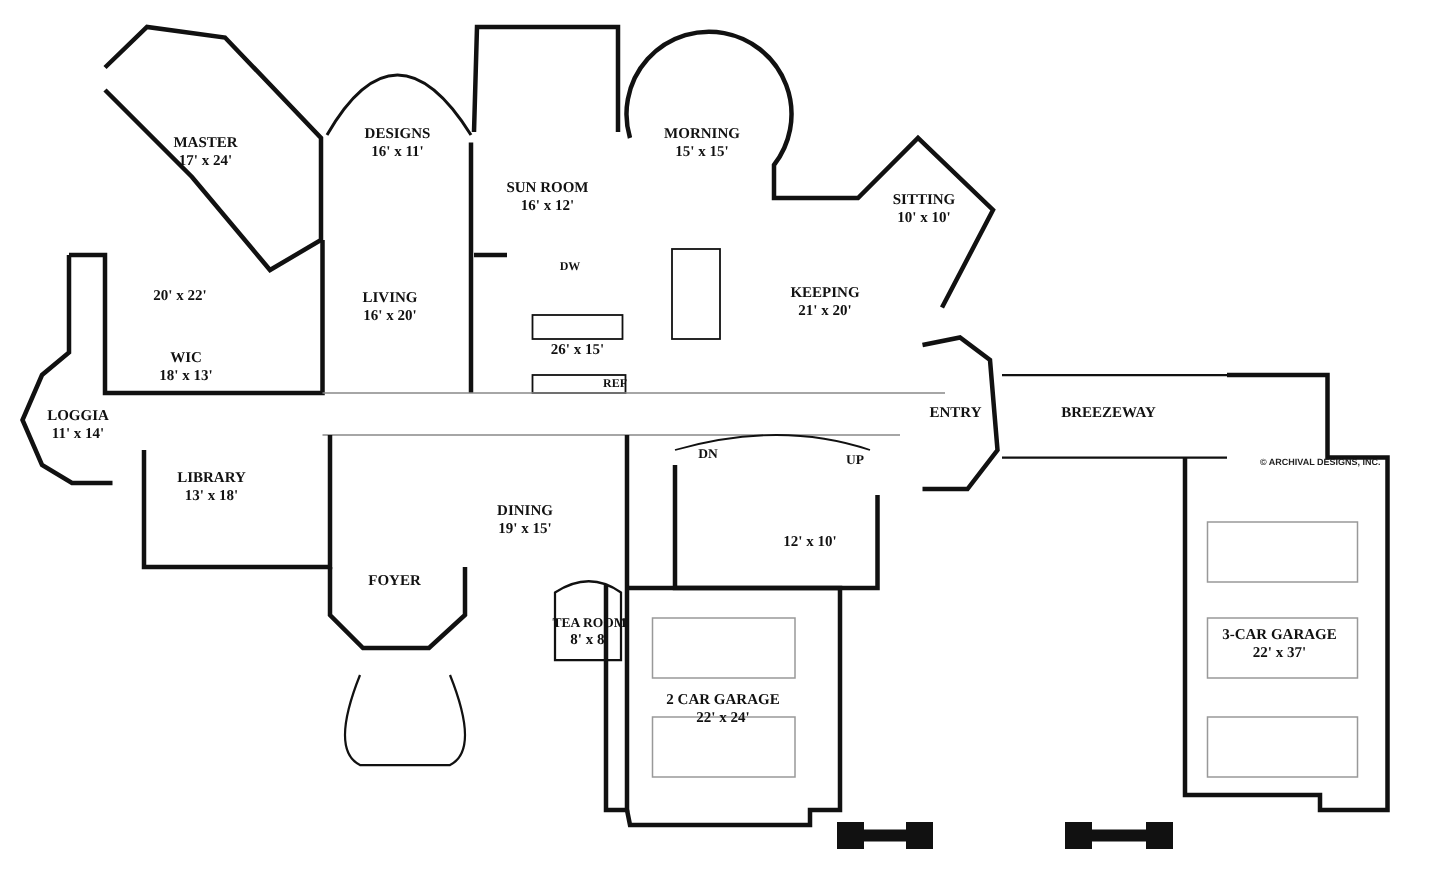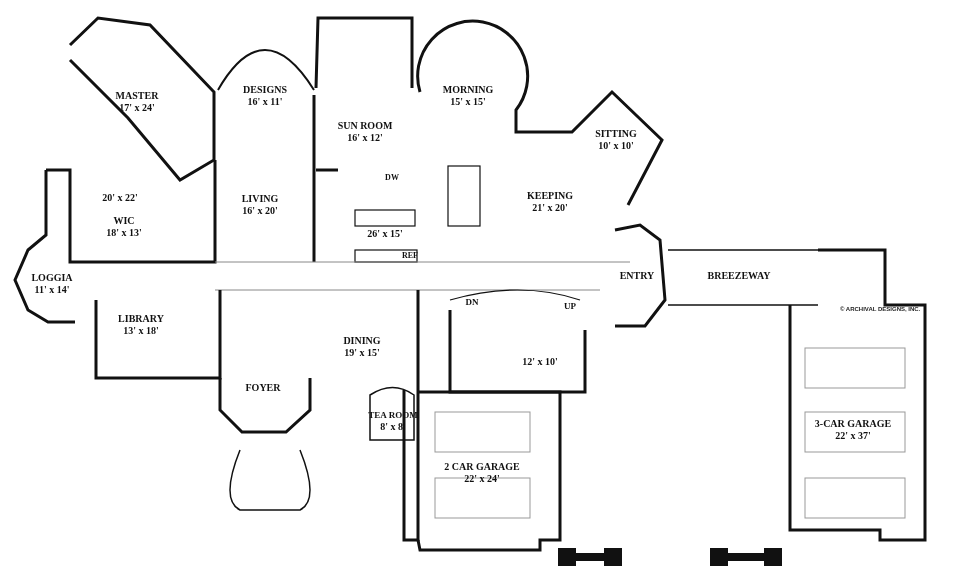--- a/index.html
+++ b/index.html
@@ -77,32 +77,32 @@
 <div class="lbl" style="left:468px;top:84px;font-family:Liberation Serif, serif;"><span>MORNING</span><span class="dim">15' x 15'</span></div>
 <div class="lbl" style="left:616px;top:128px;"><span>SITTING</span><span class="dim">10' x 10'</span></div>
 <div class="lbl" style="left:120px;top:192px;text-align:center;">
     <span class="dim">20' x 22'</span>
   </div>
 <div class="lbl" style="left:260px;top:193px;"><span>LIVING</span><span class="dim">16' x 20'</span></div>
 <div class="lbl" style="left:385px;top:228px;">
     <span class="dim">26' x 15'</span>
   </div>
 <div class="lbl" style="left:550px;top:190px;"><span>KEEPING</span><span class="dim">21' x 20'</span></div>
-<div class="lbl" style="left:124px;top:215px;"><span>WIC</span><span class="dim">18' x 13'</span></div>
+<div class="lbl" style="left:124px;top:233px;"><span>WIC</span><span class="dim">18' x 13'</span></div>
 <div class="lbl" style="left:52px;top:272px;"><span>LOGGIA</span><span class="dim">11' x 14'</span></div>
 <div class="lbl" style="left:637px;top:270px;"><span>ENTRY</span></div>
 <div class="lbl" style="left:739px;top:270px;"><span>BREEZEWAY</span></div>
 <div class="lbl" style="left:141px;top:313px;"><span>LIBRARY</span><span class="dim">13' x 18'</span></div>
-<div class="lbl" style="left:350px;top:335px;margin-left:12px;"><span>DINING</span><span class="dim">19' x 15'</span></div>
+<div class="lbl" style="left:350px;top:335px;"><span>DINING</span><span class="dim">19' x 15'</span></div>
 <div class="lbl" style="left:540px;top:356px;">
     <span class="dim">12' x 10'</span>
   </div>
 <div class="lbl" style="left:263px;top:382px;"><span>FOYER</span></div>
 <div class="lbl" style="left:393px;top:409px;font-size:9px;"><span>TEA ROOM</span><span class="dim">8' x 8'</span></div>
 <div class="lbl" style="left:853px;top:418px;"><span>3-CAR GARAGE</span><span class="dim">22' x 37'</span></div>
 <div class="lbl" style="left:482px;top:461px;"><span>2 CAR GARAGE</span><span class="dim">22' x 24'</span></div>
 
-<div class="lbl" style="left:380px;top:172px;font-size:8px;margin-left:12px;">DW</div>
+<div class="lbl" style="left:380px;top:172px;font-size:8px;">DW</div>
 <div class="lbl" style="left:410px;top:250px;font-size:8px;">REF</div>
 <div class="lbl" style="left:472px;top:296px;font-size:9px;">DN</div>
 <div class="lbl" style="left:570px;top:300px;font-size:9px;">UP</div>
 
 <div class="copy">© ARCHIVAL DESIGNS, INC.</div>
 
 </body></html>

